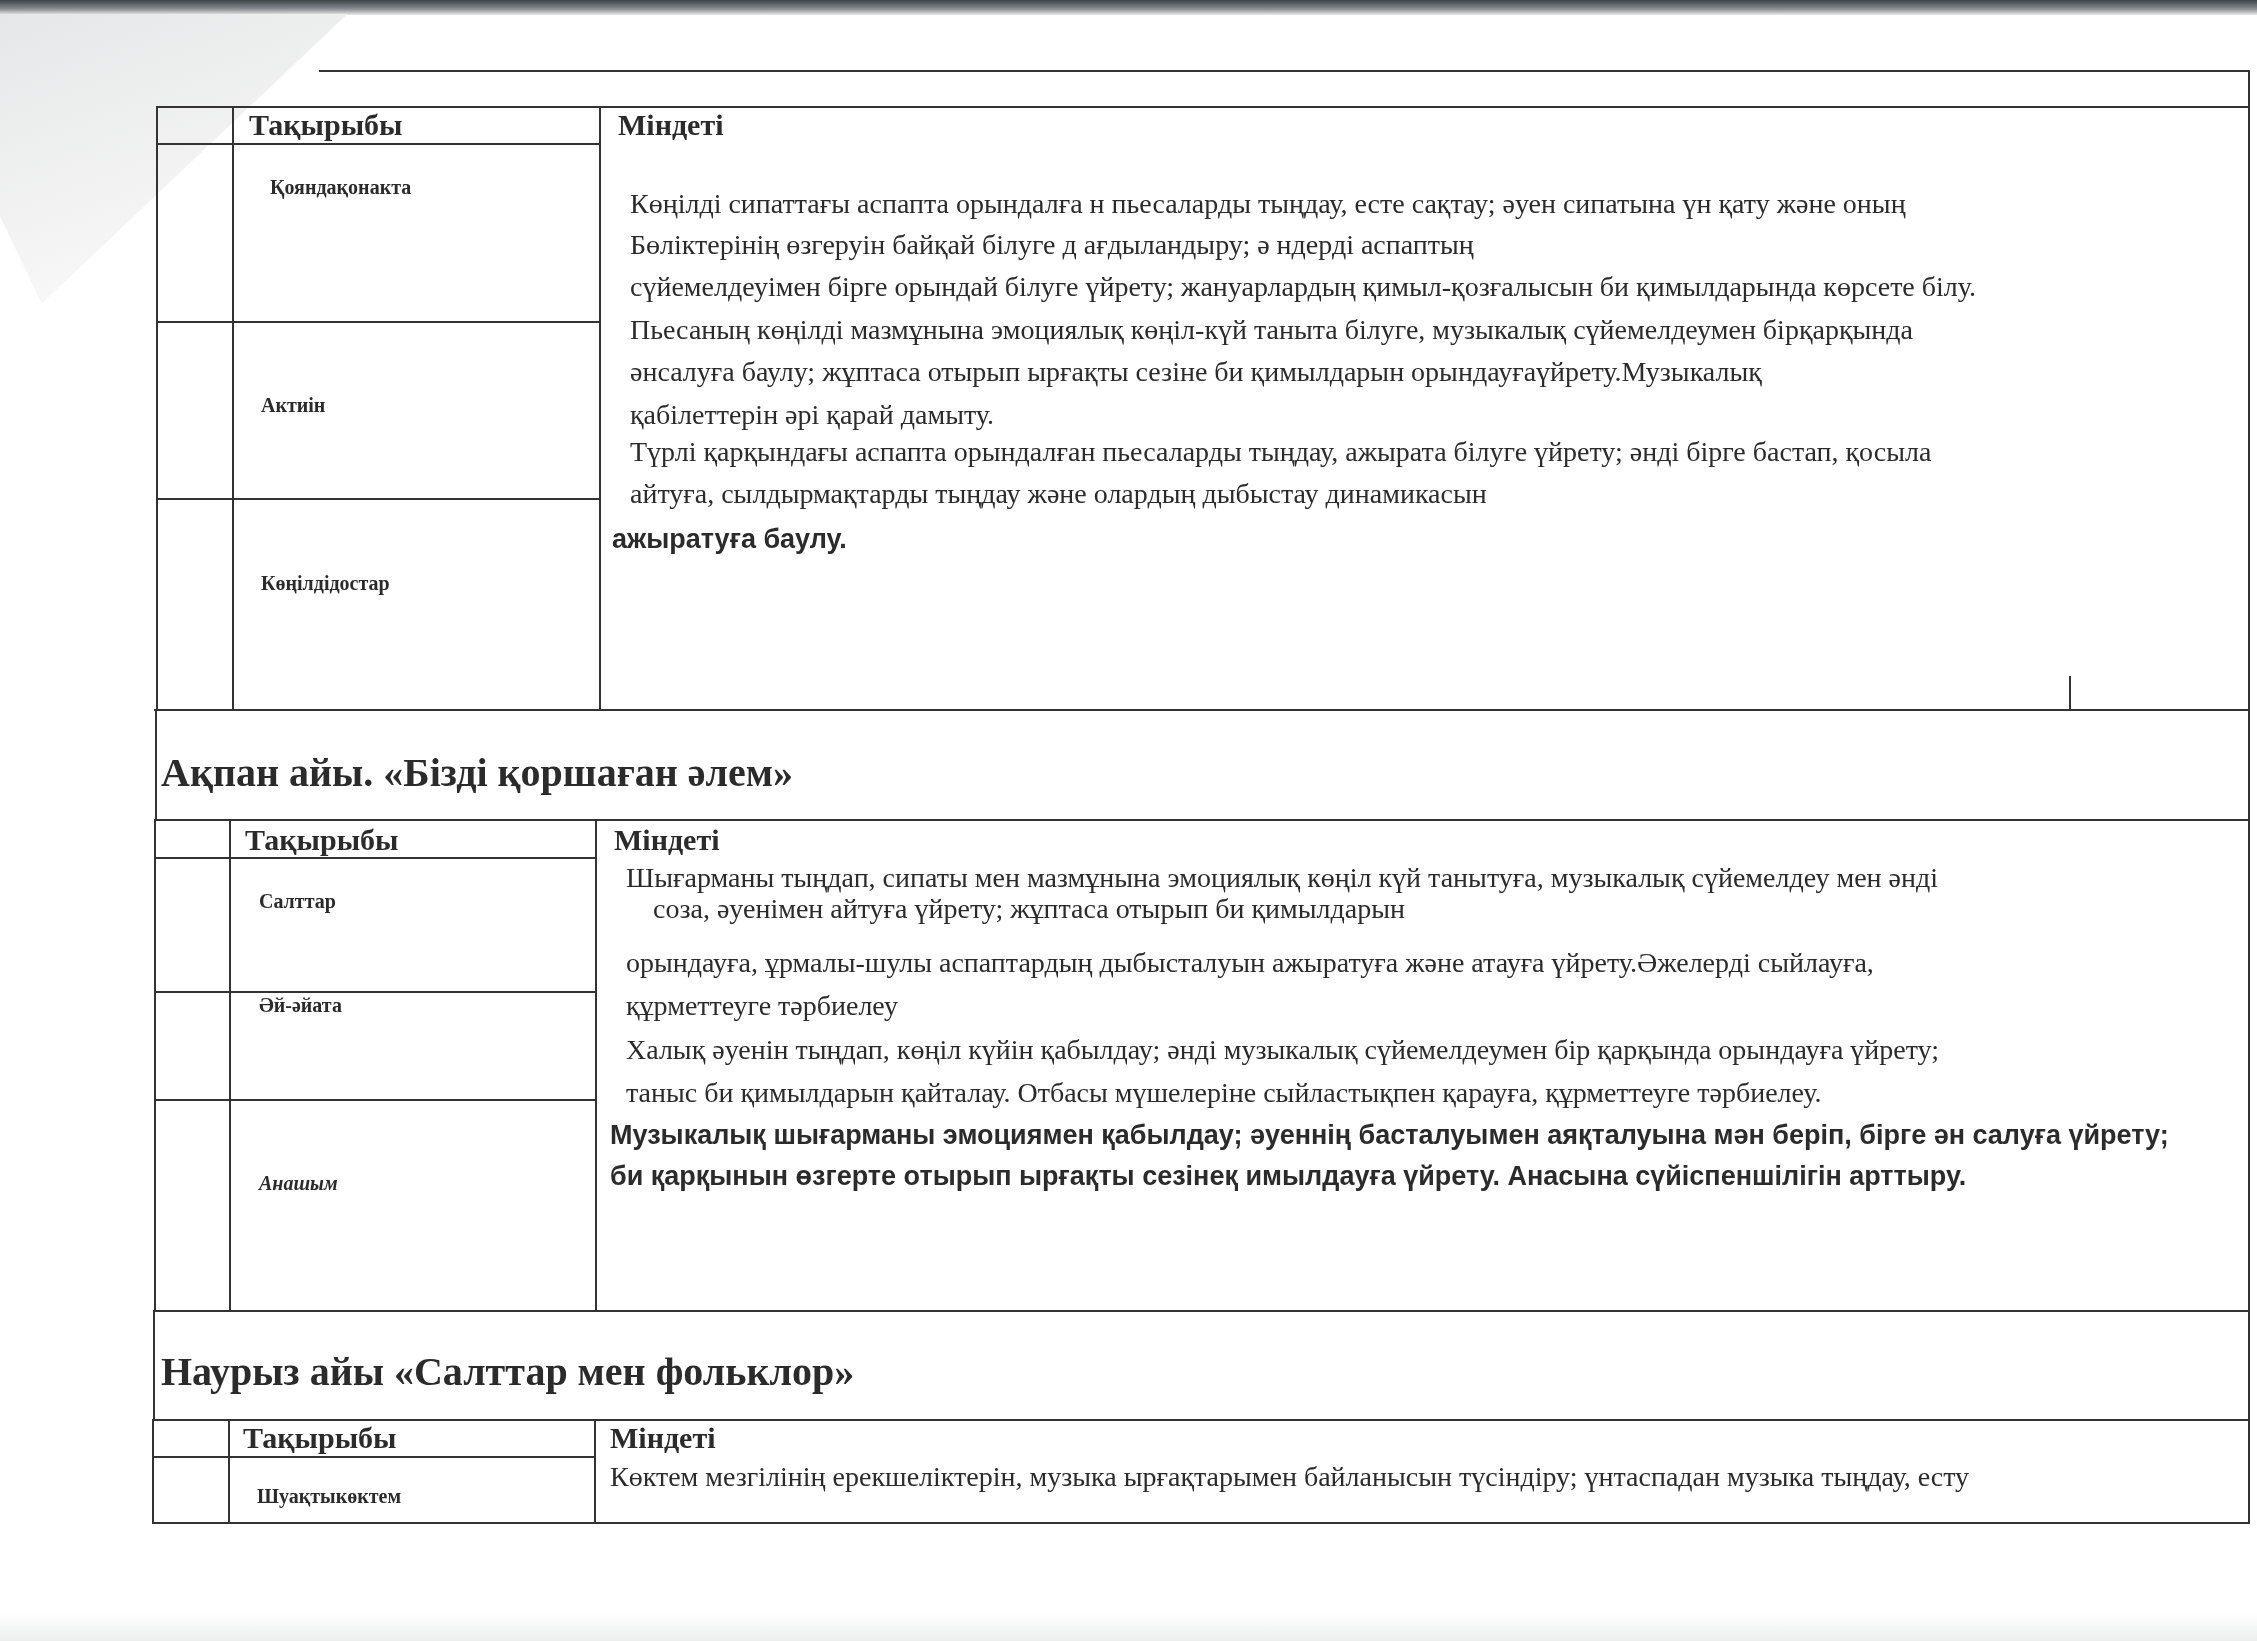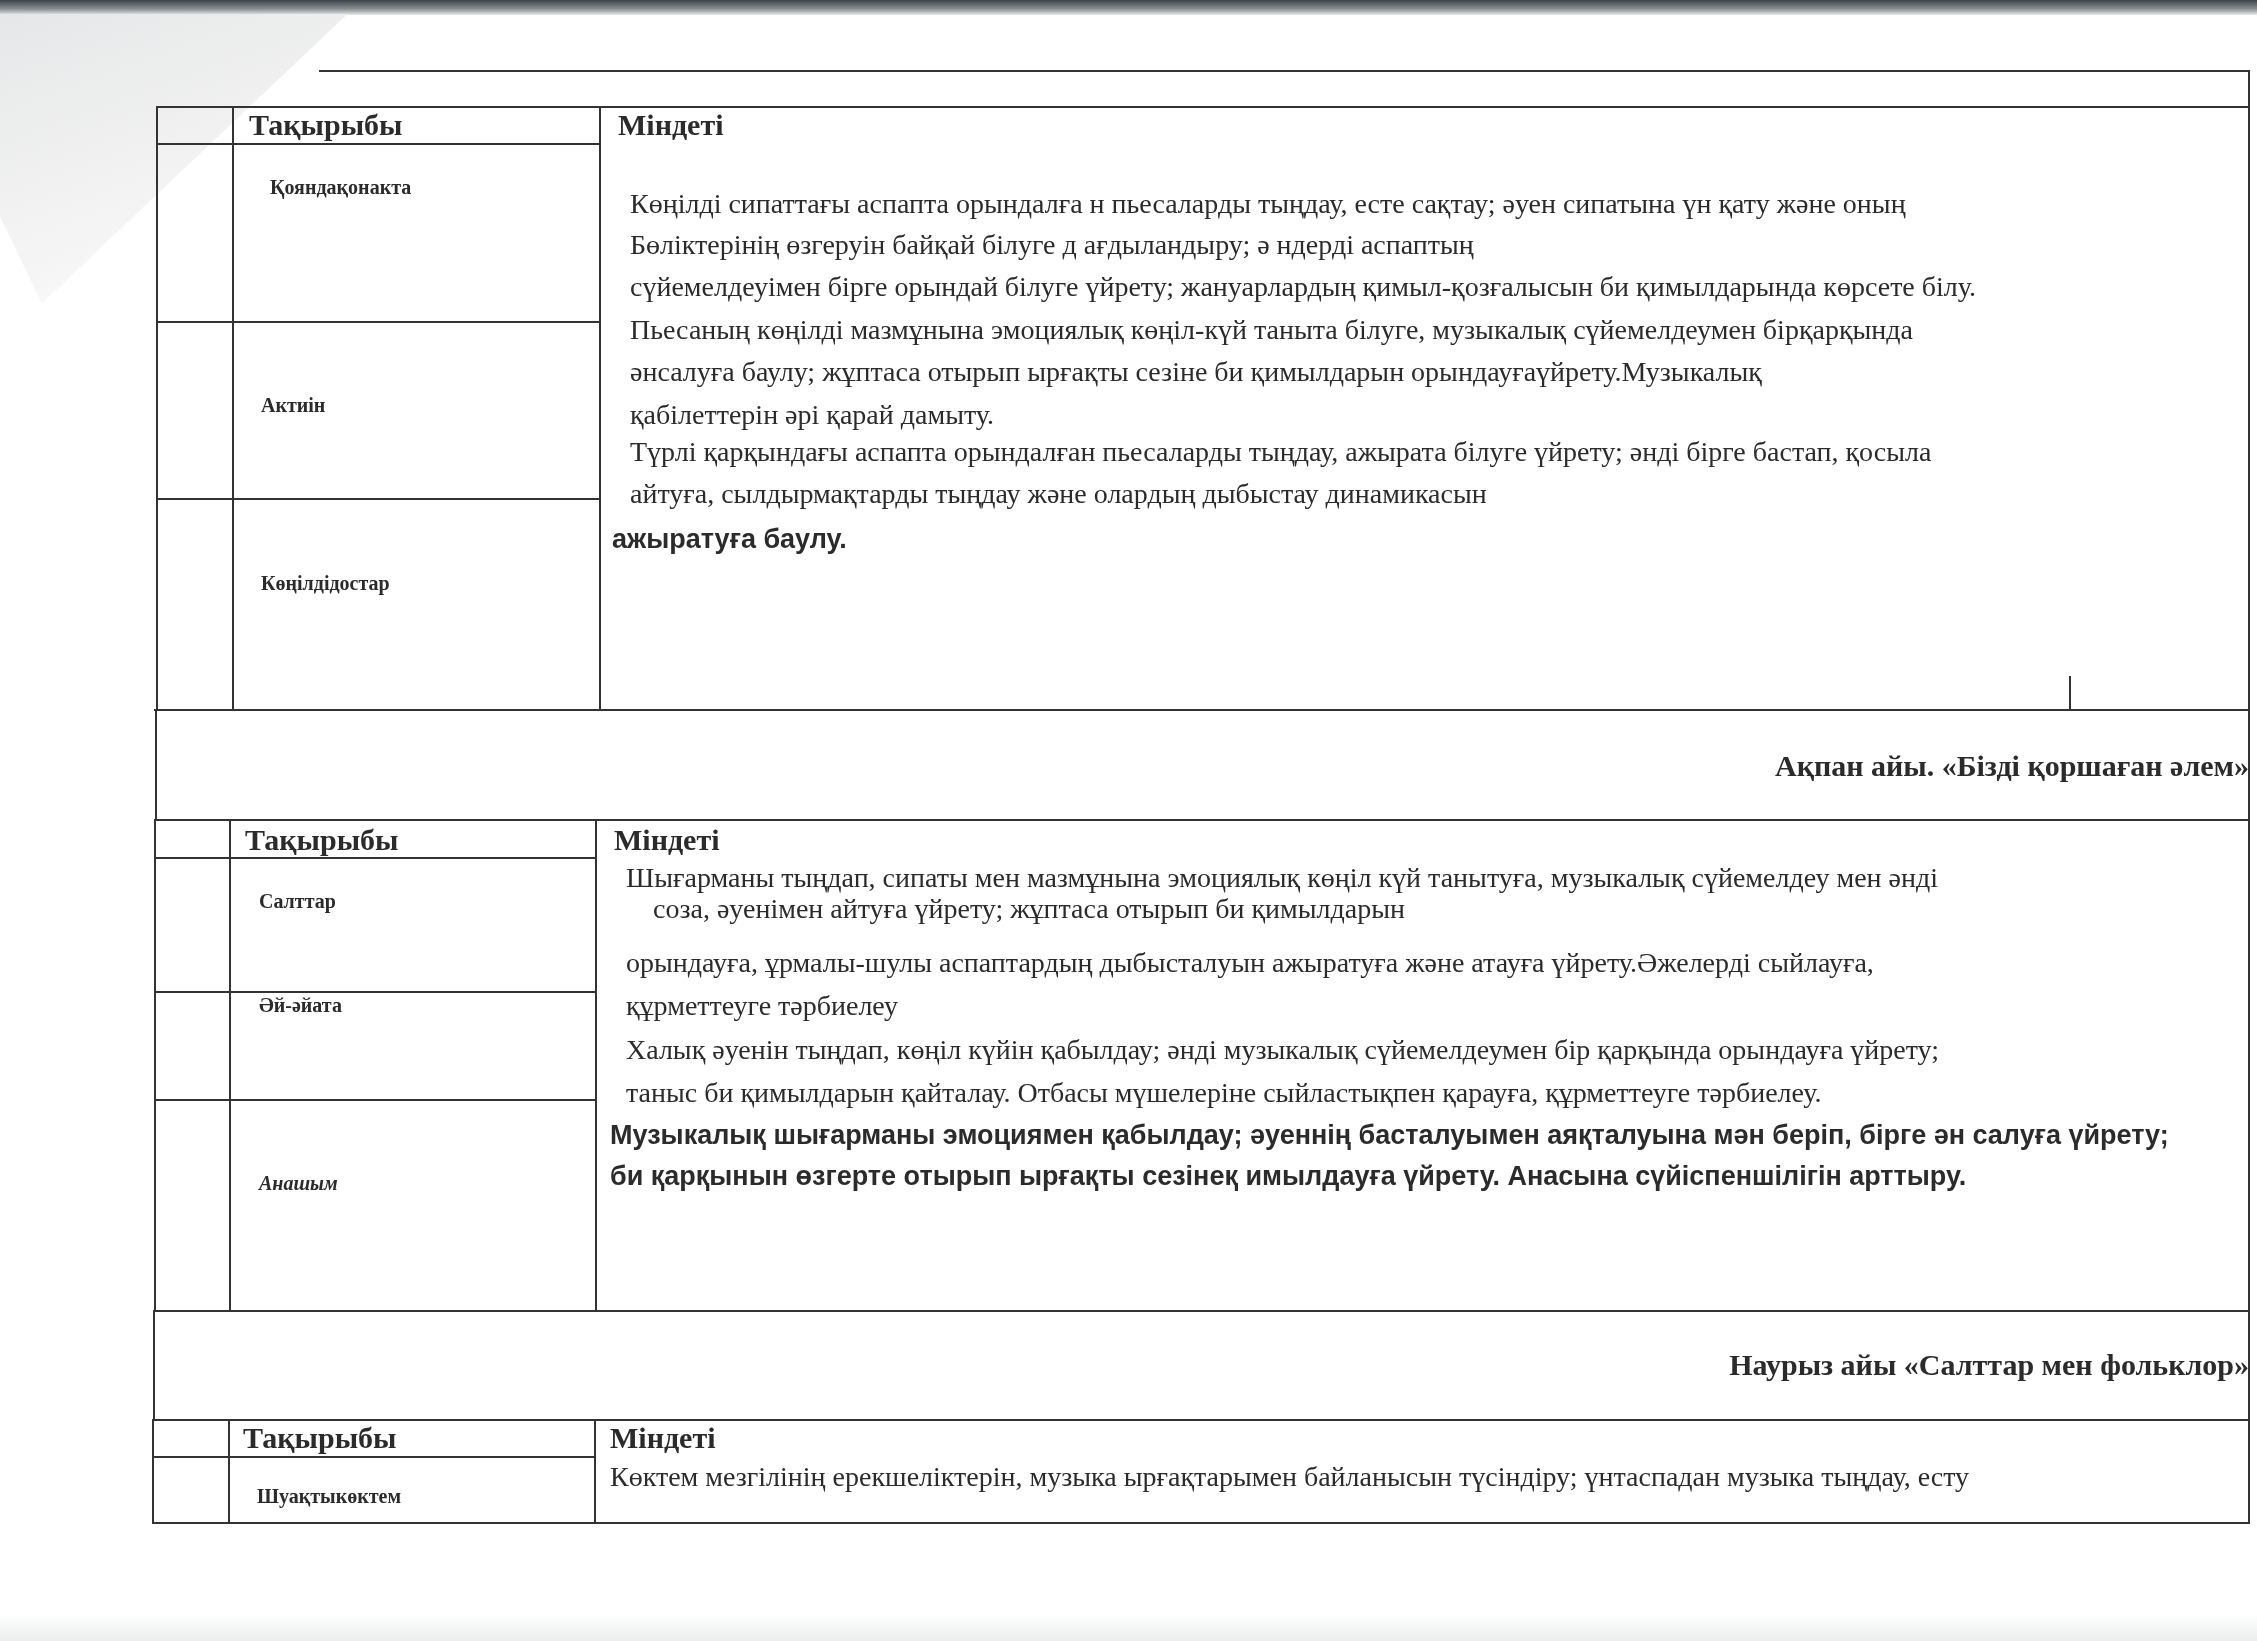--- a/index.html
+++ b/index.html
@@ -22,21 +22,21 @@
     position: absolute; left: 0; top: 1614px; width: 2257px; height: 27px;
     background: linear-gradient(#ffffff, #eceded);
   }
   .hline { position: absolute; height: 1.9px; background: #333; }
   .vline { position: absolute; width: 1.9px; background: #333; }
   .cell-text { position: absolute; white-space: nowrap; }
   .th { font-weight: bold; font-size: 30px; }
   .topic { font-weight: bold; font-size: 20px; }
   .task { font-size: 28px; line-height: 42px; white-space: nowrap; }
   .task.sans { font-family: "Liberation Sans", "DejaVu Sans", sans-serif; font-size: 27px; font-weight: bold; }
-  .month-title { font-weight: bold; font-size: 30px; position: absolute; left: 154px; width: 2095px; text-align: right; }
+  .month-title { font-weight: bold; font-size: 40px; position: absolute; left: 161px; width: 2095px; text-align: left; }
 </style>
 </head>
 <body>
 
 <div class="scan-top"></div>
 <div class="scan-fold"></div>
 <div class="scan-bottom"></div>
 
 <div>
   <div class="hline" style="left:319px; top:70px; width:1931px;"></div>

